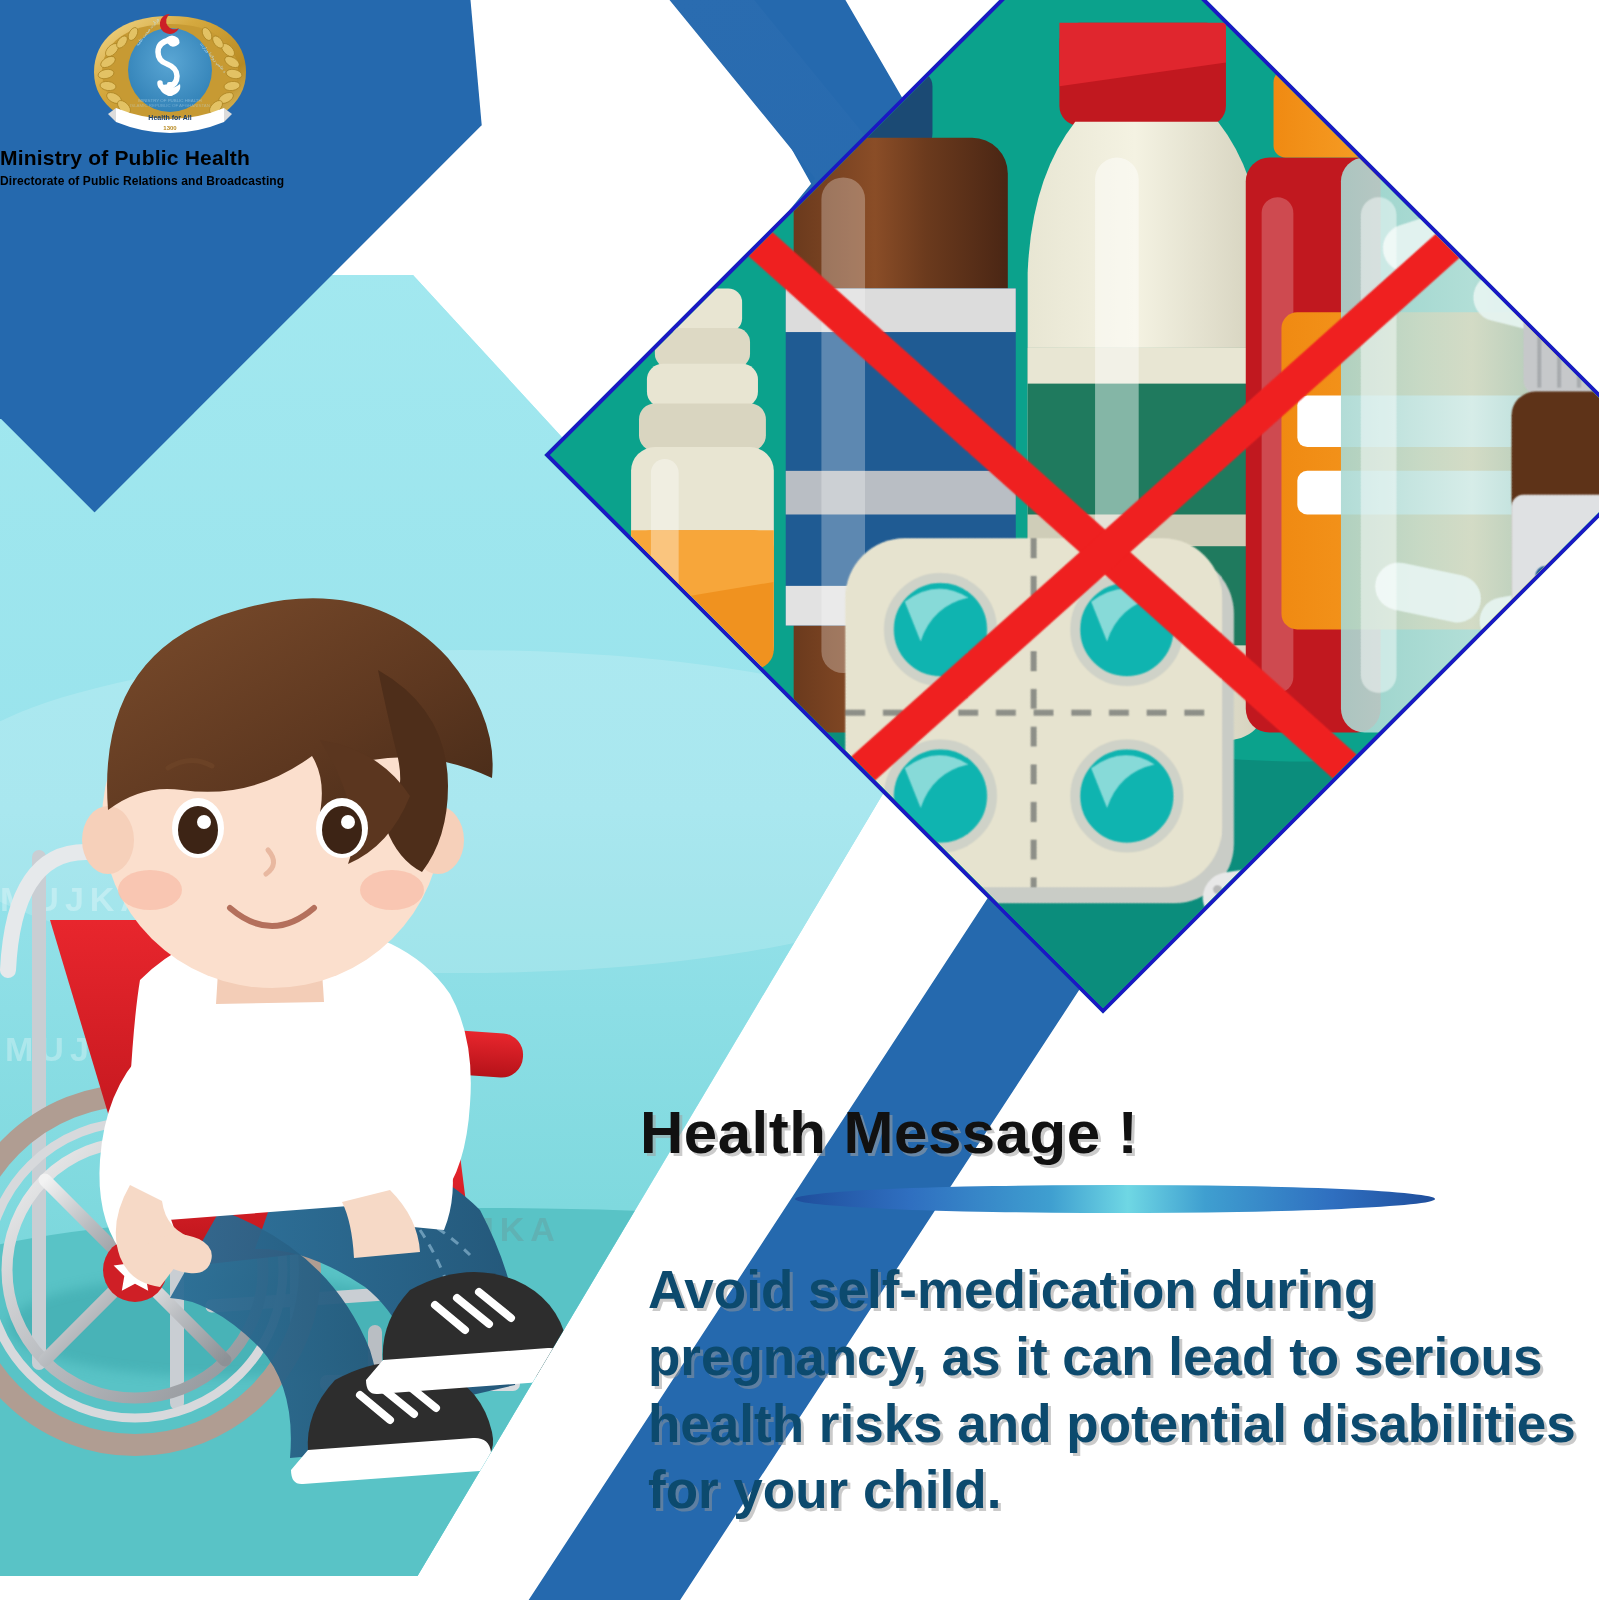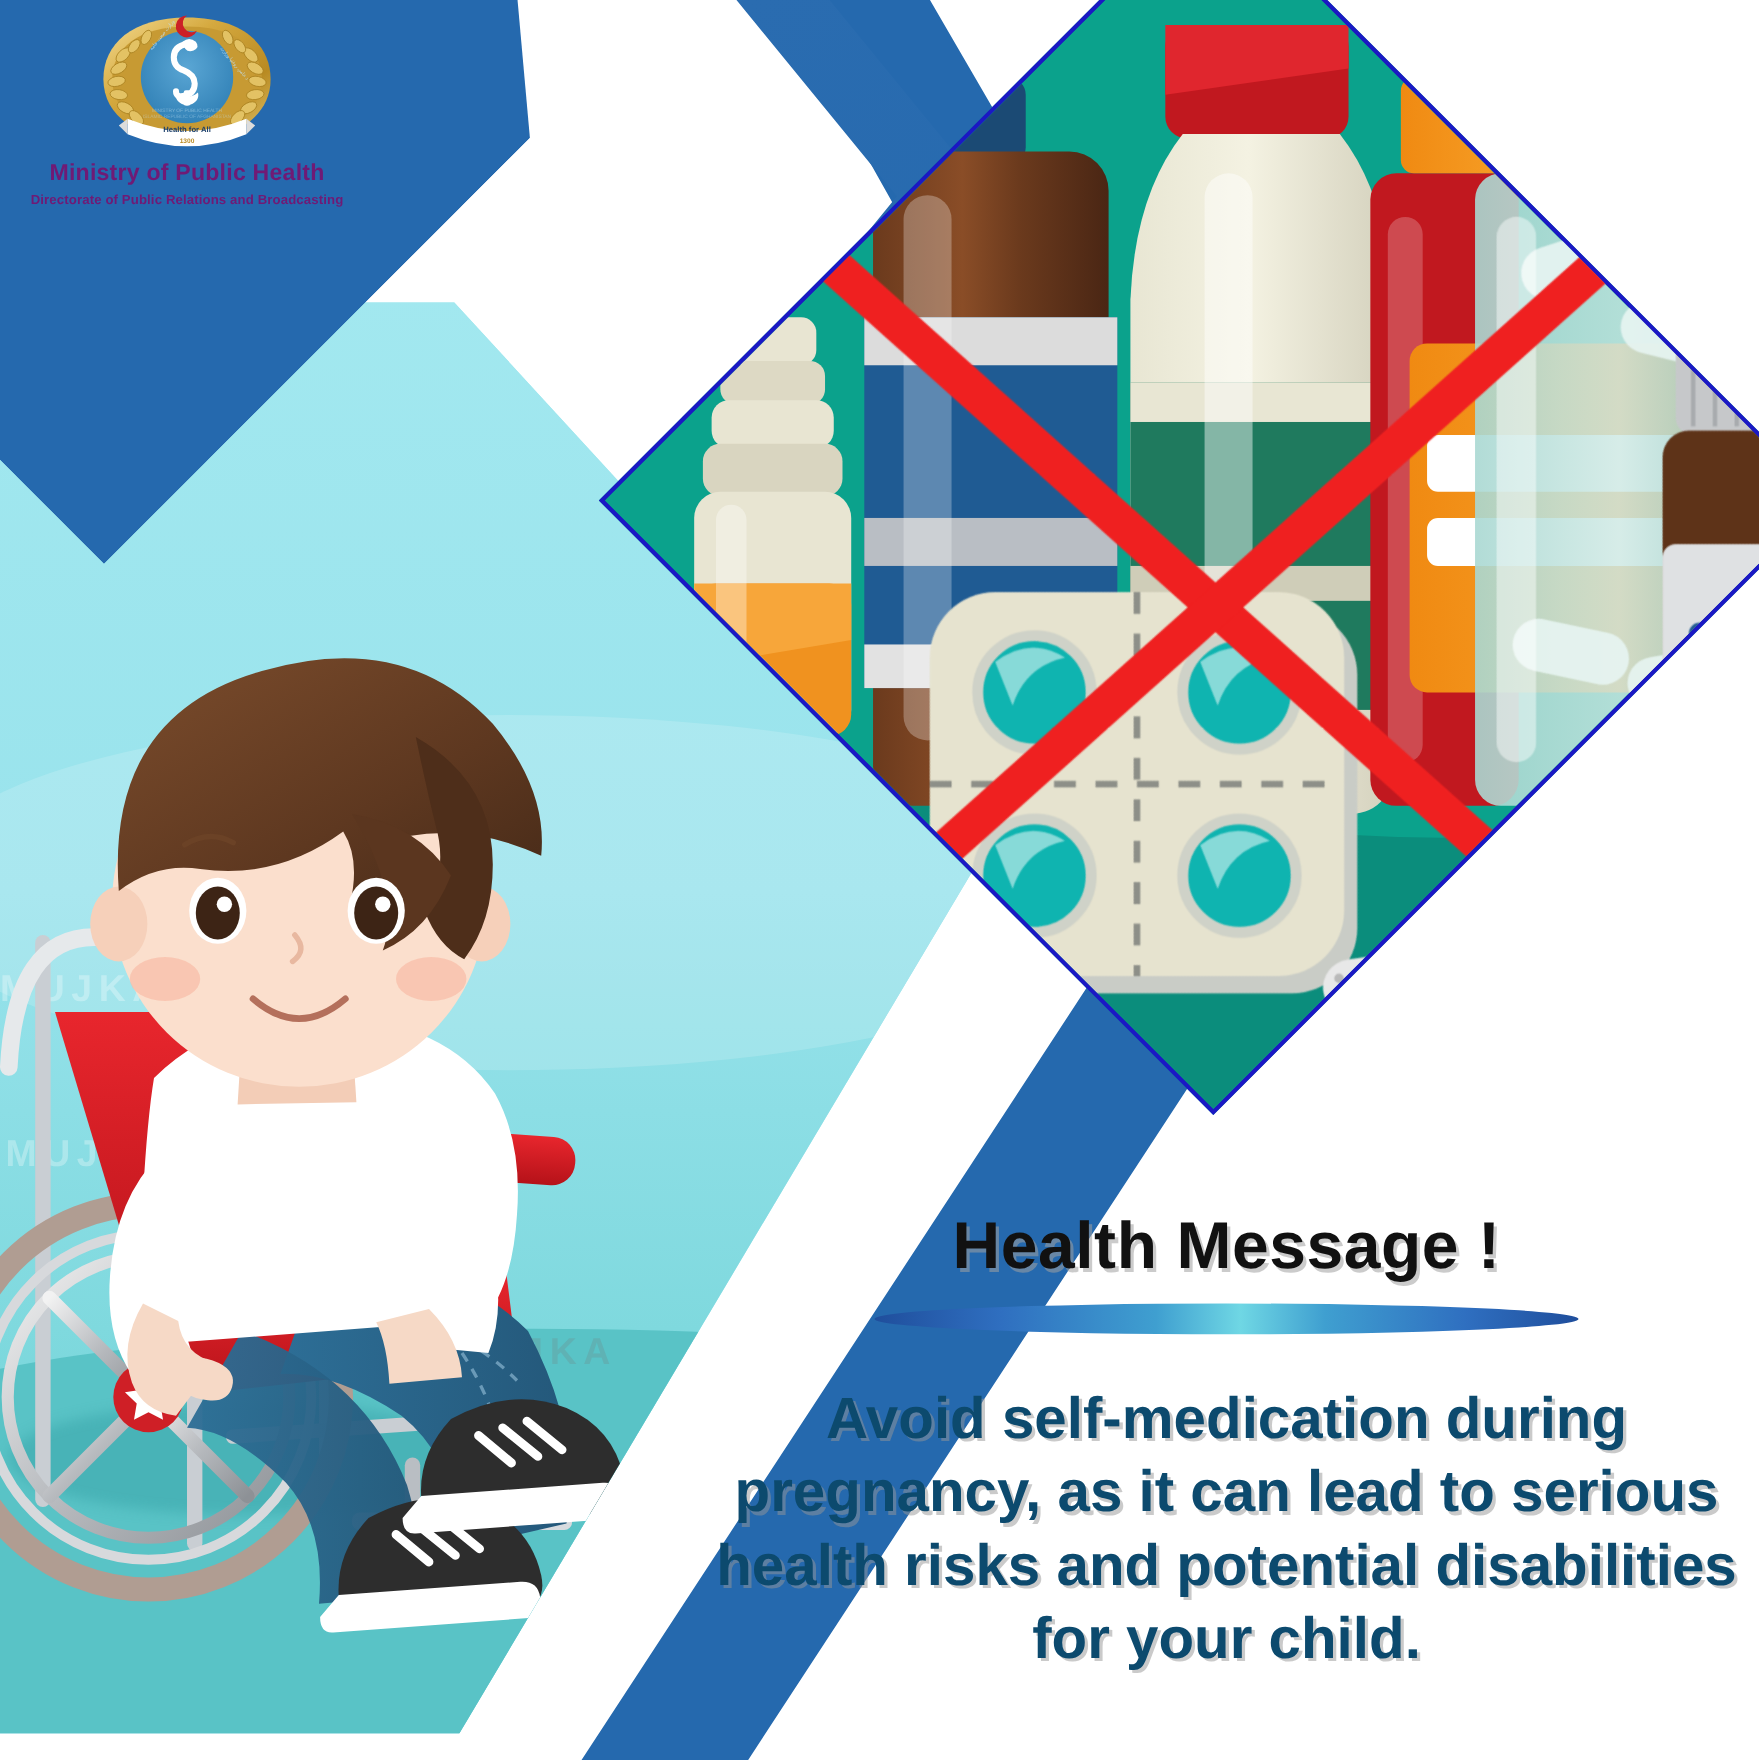--- a/index.html
+++ b/index.html
@@ -60,21 +60,21 @@
     border:4px solid #1b18c4;
     background:#0ba28c;
     overflow:hidden;
   }
   .dia-inner{ position:absolute; inset:0; transform:rotate(-45deg) scale(1.42); }
   .meds{ position:absolute; inset:0; }
 
   
   .text-col{
     position:absolute; left:640px; top:1098px; width:950px;
-    text-align:center; color:#0a0a0a;
+    text-align:left; color:#0a0a0a;
   }
   .msg-title{
     font-size:60px; font-weight:700; letter-spacing:.5px;
     color:#111; text-shadow:3px 3px 0 rgba(160,160,160,.55);
   }
   .divider{
     margin:18px auto 0; width:640px; height:28px;
     background:linear-gradient(90deg,#1f4e9c 0%,#2f6fc0 18%,#3f9fd0 40%,#6fd7e4 52%,#3f9fd0 64%,#2f6fc0 84%,#1f4e9c 100%);
     border-radius:50%;
   }
@@ -86,21 +86,21 @@
 
   
   .header{
     position:absolute; left:-180px; top:-150px; width:740px; height:470px;
     background:#2569ae;
     clip-path: polygon(0% 0%, 100% 0%, 100% 51%, 74% 100%, 0% 100%);
     transform:rotate(-45deg); transform-origin:center;
   }
   .header-content{
     position:absolute; left:0; top:0; width:340px; height:210px;
-    color:#701a75; text-align:center;padding-left:18px;
+    color:#000000; padding-left:18px;
   }
   .logo-wrap{ position:absolute; left:50%; top:10px; transform:translateX(-50%);
               width:200px; height:128px; }
   .org-title{
     position:absolute; left:0; top:146px; width:100%;
     font-size:21px; font-weight:700; letter-spacing:.2px;
   }
   .org-sub{
     position:absolute; left:0; top:174px; width:100%;
     font-size:12px; font-weight:700; letter-spacing:.1px;

